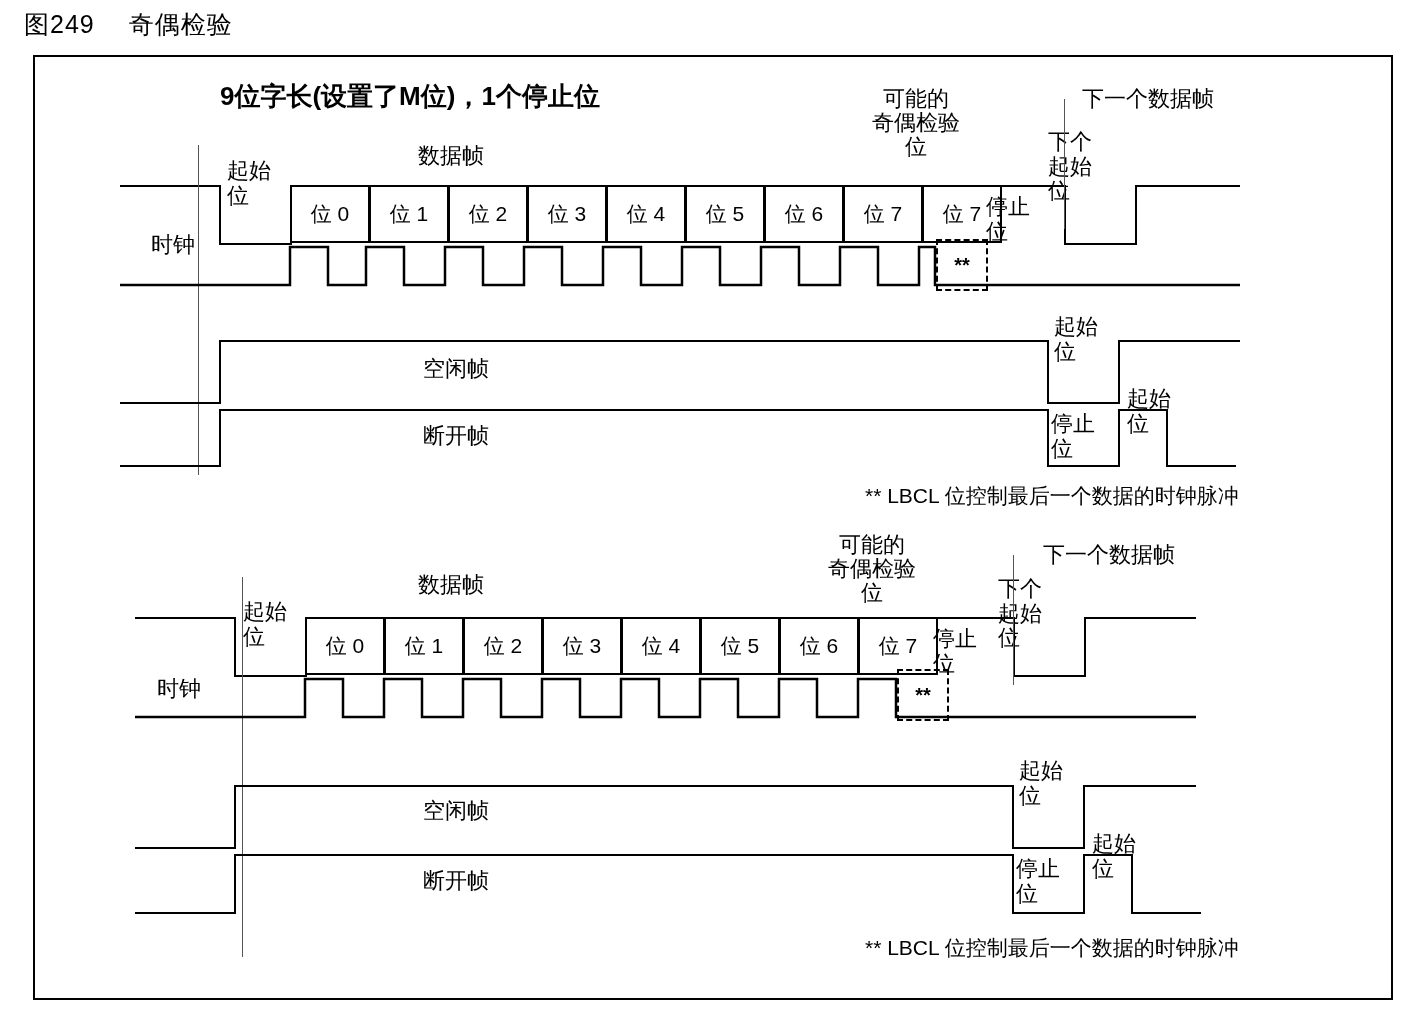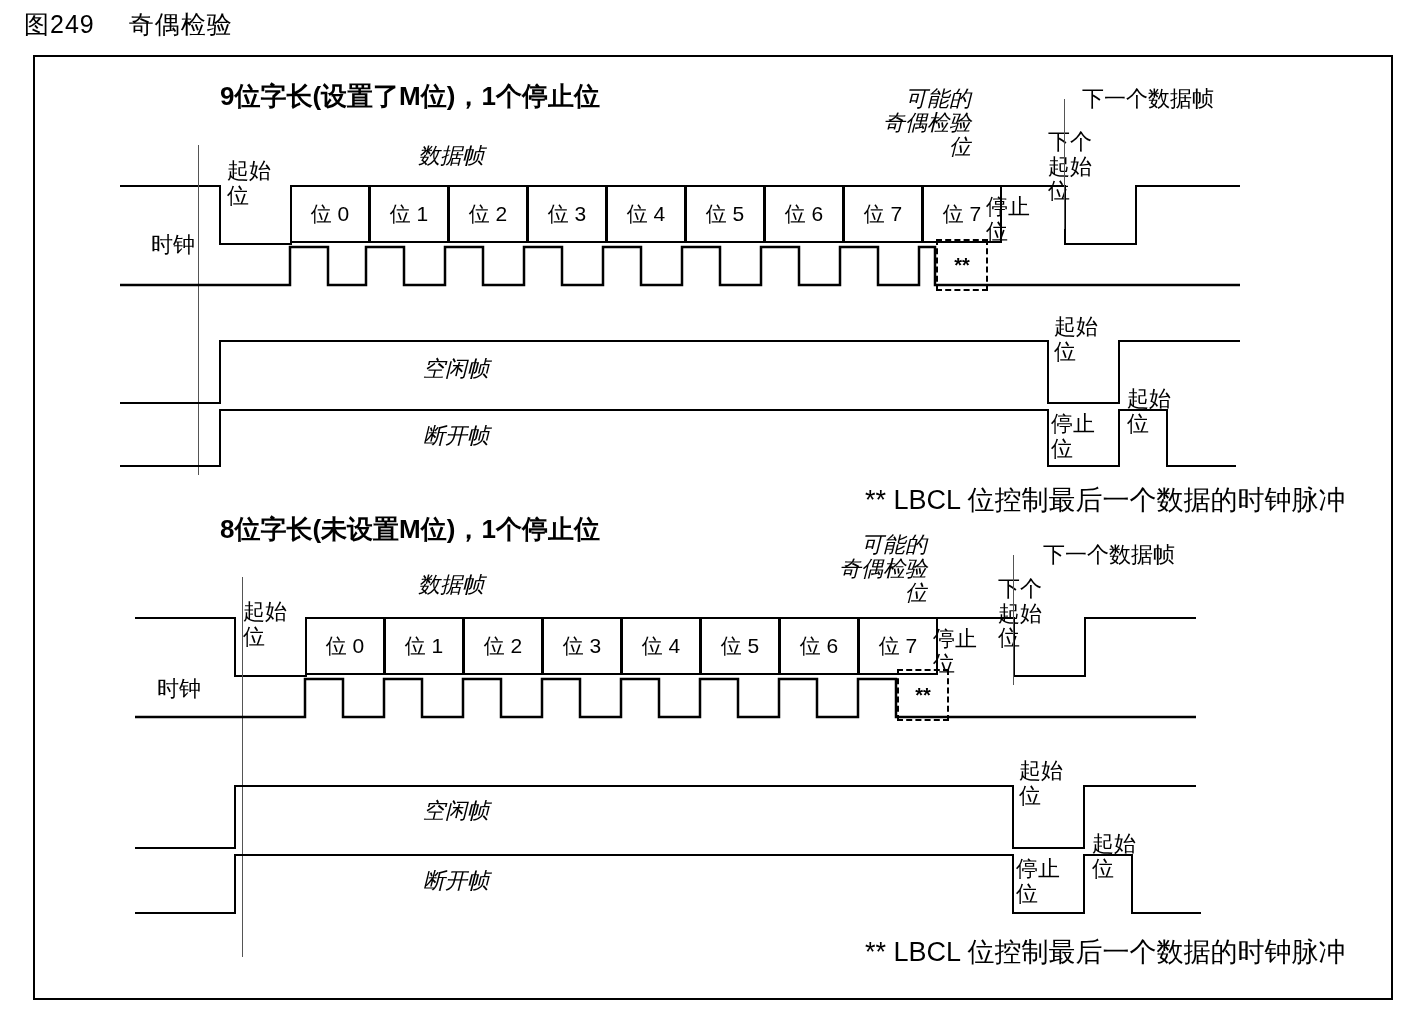--- a/index.html
+++ b/index.html
@@ -3,28 +3,28 @@
 <meta charset="utf-8">
 <style>
   html,body{margin:0;padding:0;background:#fff;}
   body{width:1423px;height:1021px;font-family:"Liberation Sans","DejaVu Sans",sans-serif;color:#000;position:relative;overflow:hidden;}
   .fig-caption{position:absolute;left:24px;top:8px;font-size:25px;letter-spacing:1px;white-space:nowrap;}
   .fig-caption .num{margin-right:34px;}
   .frame{position:absolute;left:33px;top:55px;width:1360px;height:945px;border:2px solid #000;box-sizing:border-box;}
   .blk{position:absolute;}
   .ttl{font-weight:bold;font-size:26px;white-space:nowrap;}
   .lbl{font-size:22px;white-space:nowrap;line-height:1.12;}
-  .lbl.c{text-align:right;font-style:italic;}
+  .lbl.c{text-align:center;}
   .hline{position:absolute;background:#000;height:2px;}
   .vline{position:absolute;background:#000;width:2px;}
   .vline.thin{width:1px;background:#555;}
   .cell{position:absolute;box-sizing:border-box;border-left:2px solid #000;border-right:2px solid #000;border-top:2px solid #000;border-bottom:2px solid #000;display:flex;align-items:center;justify-content:center;font-size:21px;}
   .dash{position:absolute;box-sizing:border-box;border:2px dashed #000;display:flex;align-items:center;justify-content:center;font-size:20px;font-weight:bold;}
   svg{position:absolute;left:0;top:0;overflow:visible;}
-  .note{font-size:27px;white-space:nowrap;}
+  .note{font-size:21px;white-space:nowrap;}
 </style>
 </head>
 <body>
 
 <div class="fig-caption">
   <span class="num">图249</span><span>奇偶检验</span>
 </div>
 
 <div class="frame">
 
@@ -134,21 +134,20 @@
   <div class="vline" style="left:1131px;top:352px;height:58px;"></div>
   <div class="hline" style="left:1131px;top:408px;width:70px;"></div>
   <div class="blk lbl c" style="left:388px;top:367px;">断开帧</div>
   <div class="blk lbl" style="left:1016px;top:355px;white-space:pre-line;line-height:1.12;">停止
 位</div>
   <div class="blk lbl" style="left:1092px;top:330px;white-space:pre-line;line-height:1.12;">起始
 位</div>
 
   <div class="blk note" style="left:830px;top:425px;">** LBCL 位控制最后一个数据的时钟脉冲</div>
 
-  <div class="blk ttl" style="left:185px;top:455px;">8位字长(未设置M位)，1个停止位</div>
 
   <div class="blk lbl c" style="left:383px;top:516px;">数据帧</div>
 
   <div class="blk lbl c" style="left:782px;top:476px;width:110px;white-space:pre-line;line-height:1.1;">可能的
 奇偶检验
 位</div>
 
   <div class="blk lbl" style="left:1008px;top:486px;">下一个数据帧</div>
 
   <div class="blk lbl" style="left:963px;top:520px;white-space:pre-line;line-height:1.12;">下个

